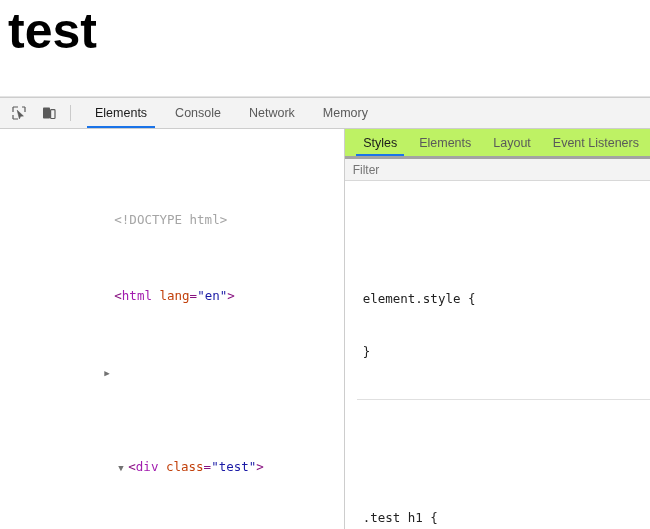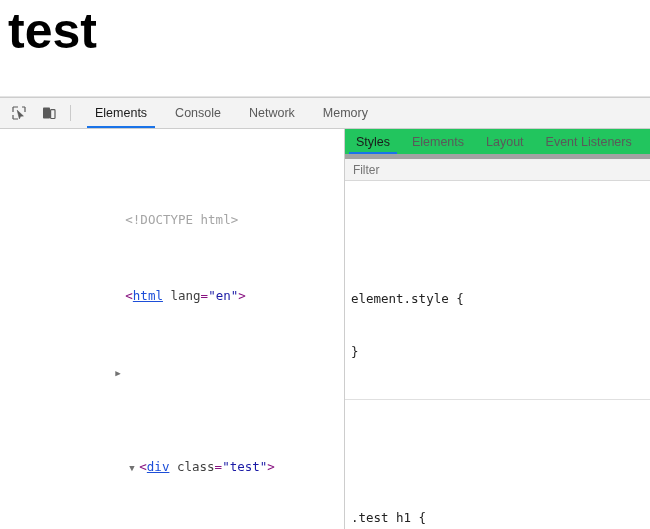--- a/index.html
+++ b/index.html
@@ -64,49 +64,48 @@
     content:""; position:absolute; left:6px; right:6px; bottom:0; height:2px;
     background:#1a73e8;
   }
 
   
   .panes { display:flex; width:650px; height:400px; align-items:stretch; }
   .pane-dom {
     width:360px; height:400px; background:#fff; overflow:hidden;
     border-right:1px solid #cdcdcd;
     position:relative;
-    padding-left:11px;
   }
   .pane-styles {
     width:319px; height:400px; background:#fff; overflow:hidden;
     position:relative;
   }
 
   
   .dom-tree {
     font-family:"DejaVu Sans Mono","Liberation Mono",monospace;
     font-size:12.5px; line-height:19px; color:#333;
     padding:5px 0 0 0;
     white-space:pre;
   }
   .dom-row { position:relative; height:19px; padding-left:14px; }
   .tw { display:inline-block; width:10px; color:#727272; font-size:9px; }
   .tw.open::before { content:"\25BC"; }
   .tw.closed::before { content:"\25B6"; }
   .tw.blank::before { content:""; }
   .t-doctype { color:#a5a5a5; }
   .t-punct { color:#881280; }
-  .t-tag { color:#1d4ed8;text-decoration:underline; }
-  .t-attr { color:#404040; }
+  .t-tag { color:#a21caf; }
+  .t-attr { color:#c2410c; }
   .t-val { color:#1a1aa6; }
 
   
   .styles-tabbar {
     height:30px; display:flex; align-items:stretch;
-    background:#22c55e; border-bottom:5px solid #a3a3a3;
+    background:#bef264; border-bottom:3px solid #a3a3a3;justify-content:flex-end;
   }
   .stab {
     display:flex; align-items:center; padding:0 11px;
     font-size:12.5px; color:#5a5a5a; white-space:nowrap; position:relative; cursor:pointer;
   }
   .stab.active { color:#1a1a1a; }
   .stab.active::after {
     content:""; position:absolute; left:4px; right:4px; bottom:0; height:2px; background:#1a73e8;
   }
   .filter-bar {
@@ -116,21 +115,21 @@
   .filter-input {
     border:none; outline:none; background:transparent;
     font-family:Liberation Sans, sans-serif; font-size:12px; color:#5f5f5f;
     width:220px; padding:0;
   }
   .rules {
     font-family:"DejaVu Sans Mono","Liberation Mono",monospace;
     font-size:12.5px; line-height:17.5px; color:#222;
     white-space:pre;
   }
-  .rule-block { padding:4px 16px 4px 6px; border-bottom:1px solid #e0e0e0; }
+  .rule-block { padding:4px 16px 4px 6px; border-bottom:1px solid #e0e0e0;margin-left:12px; }
   .sel { color:#222; }
 </style>
 </head>
 <body>
 
 <div id="app">
 
   <div class="viewport">
     <h1 class="page-h1">test</h1>
   </div>

